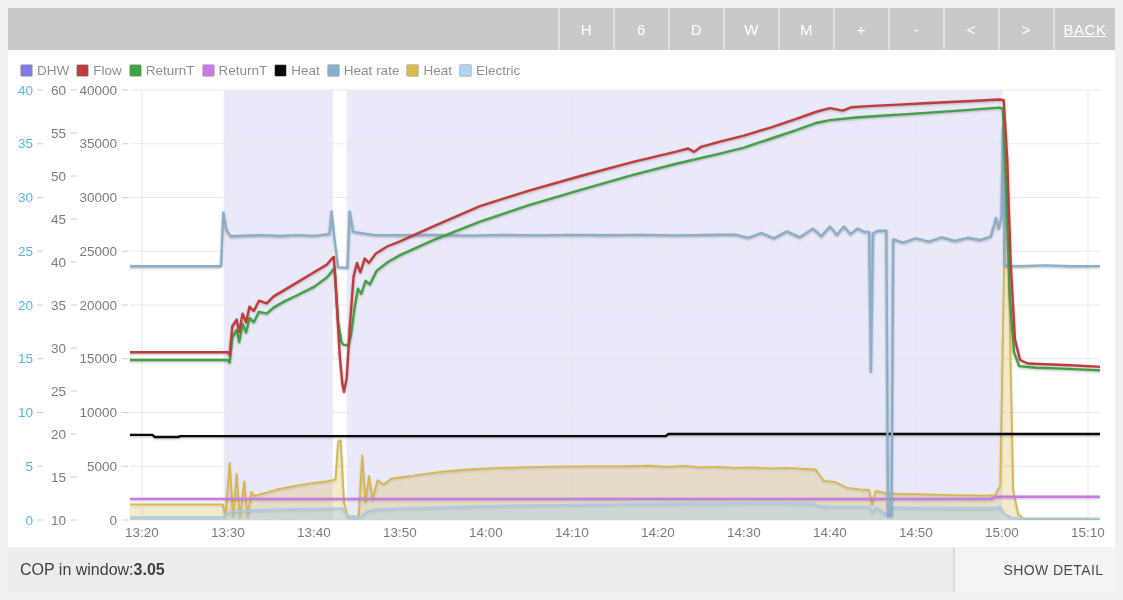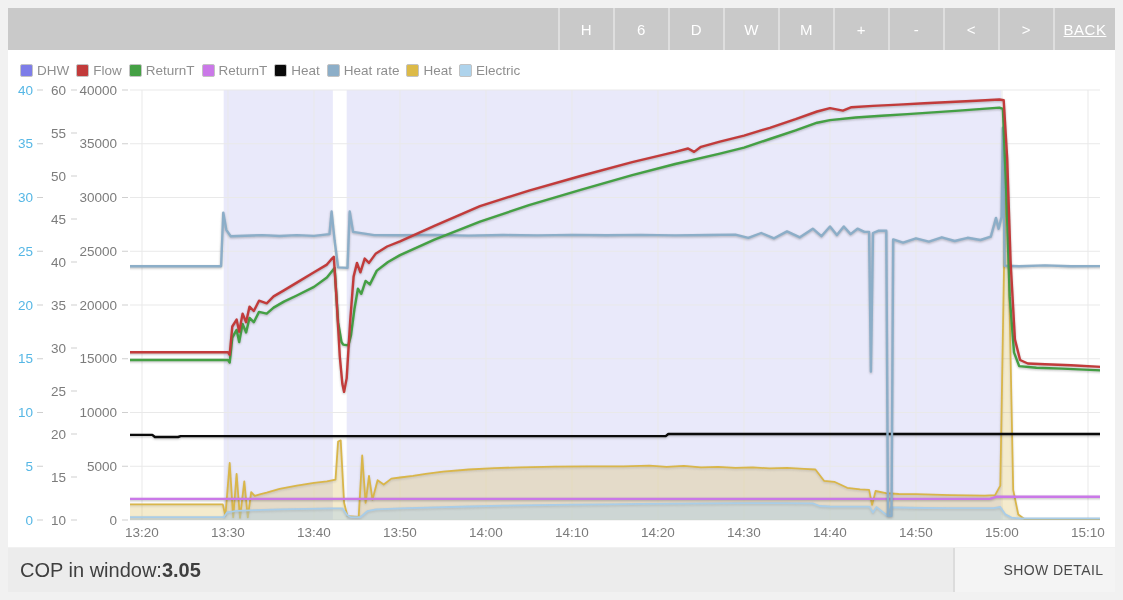--- a/index.html
+++ b/index.html
@@ -37,21 +37,21 @@
   #chart-svg{position:absolute;left:0;top:0;}
   .shadowline{filter:drop-shadow(0 1.5px 1px rgba(70,70,70,0.35));}
   .softshadow{filter:drop-shadow(0 1px 1px rgba(120,120,120,0.3));}
   
   .footer{
     position:absolute;left:8px;top:548px;width:1107px;height:44px;
     display:flex;align-items:stretch;
   }
   .footer-left{
     flex:1;background:#ececec;display:flex;align-items:center;
-    padding-left:12px;font-size:20px;color:#3f3f3f;
+    padding-left:12px;font-size:16px;color:#3f3f3f;
   }
   .footer-left b{font-weight:bold;}
   .footer-right{
     width:123px;background:#f4f4f4;border-left:2px solid #dcdcdc;
     display:flex;align-items:center;justify-content:center;
     font-size:14px;color:#4a4a4a;letter-spacing:.4px;cursor:pointer;padding-left:37px;
   }
 </style>
 </head>
 <body>

